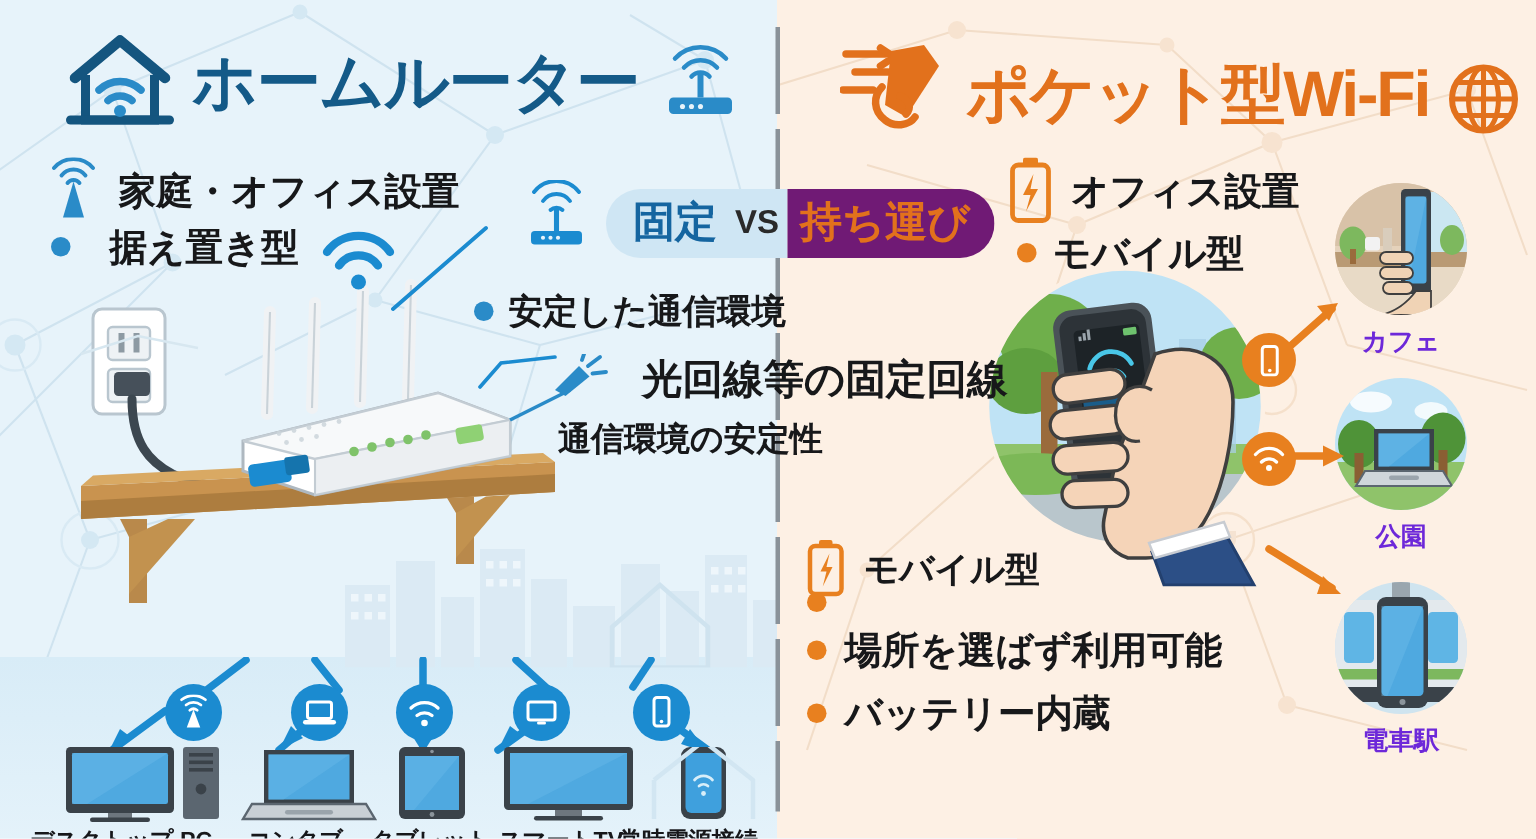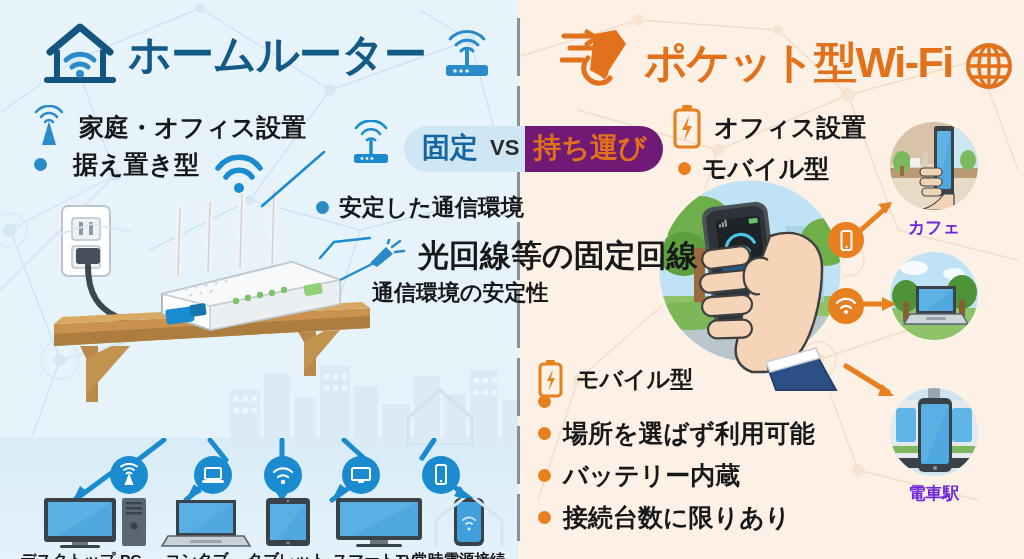--- a/index.html
+++ b/index.html
@@ -66,21 +66,21 @@
   
   .row { position: absolute; display: flex; align-items: center; z-index: 8; }
   .txt-dark { color: #17181a; font-weight: 700; white-space: nowrap; }
   .bullet { width: 13px; height: 13px; border-radius: 50%; flex: none; }
   .bullet.blue   { background: #2a8bc8; }
   .bullet.orange { background: #E8801F; }
 
   #r-home-office { left: 28px;  top: 105px; gap: 9px; font-size: 25px; }
   #r-stationary  { left: 34px;  top: 148px; gap: 26px; font-size: 25px; }
   #r-stable      { left: 316px; top: 192px; gap: 10px; font-size: 23px; }
-  #r-fiber       { left: 366px; top: 235px; gap: 12px; font-size: 31px; }
+  #r-fiber       { left: 366px; top: 235px; gap: 22px; font-size: 27px; }
   #r-stability   { left: 372px; top: 278px; font-size: 22px; }
 
   #r-portable    { left: 672px; top: 105px; gap: 12px; font-size: 25px; }
   #r-mobile-type { left: 678px; top: 152px; gap: 11px; font-size: 25px; }
   #r-mobile2     { left: 538px; top: 360px; gap: 12px; font-size: 23px; }
 
   #list-right { position: absolute; left: 538px; top: 395px; z-index: 8; }
   #list-right .li {
     display: flex; align-items: center; gap: 12px;
     font-size: 25px; margin-bottom: 9px;
@@ -558,24 +558,20 @@
       <span class="bullet orange"></span>
     </div>
     <div class="li">
       <span class="bullet orange"></span>
       <span class="txt-dark">場所を選ばず利用可能</span>
     </div>
     <div class="li">
       <span class="bullet orange"></span>
       <span class="txt-dark">バッテリー内蔵</span>
     </div>
-    <div class="li">
-      <span class="bullet orange"></span>
-      <span class="txt-dark">接続台数に限りあり</span>
-    </div>
   </div>
 
   <svg id="hand-scene" viewBox="0 0 250 215">
     <defs>
       <clipPath id="circ">
           <circle cx="110" cy="95" r="92"></circle>
         </clipPath>
     </defs>
     <g clip-path="url(#circ)">
       <rect x="18" y="3" width="184" height="184" fill="#bfe3f5"></rect>
@@ -699,20 +695,21 @@
       <rect x="69" y="48" width="6" height="22" fill="#8a5f33"></rect>
       <g>
         <path d="M26 34 L66 34 L66 62 L26 62 Z" fill="#3a4249"></path>
         <rect x="29" y="37" width="34" height="22" fill="#4fa9e0"></rect>
         <path d="M29 37 L63 37 L36 59 L29 59 Z" fill="#6dbbe8" opacity="0.5"></path>
         <path d="M20 62 L72 62 L78 72 L14 72 Z" fill="#cfd6db" stroke="#5b6670" stroke-width="1.4"></path>
         <rect x="36" y="65" width="20" height="3" rx="1.5" fill="#9aa4ac"></rect>
       </g>
     </svg>
   </div>
+  <span class="thumb-label" style="left:874px;top:346px">公園</span>
 
   <div class="thumb" style="left:890px;top:388px">
     <svg viewBox="0 0 88 88" width="88" height="88">
       <rect width="88" height="88" fill="#cfe4ef"></rect>
       <rect x="0" y="12" width="88" height="60" fill="#e3e9ed"></rect>
       <rect x="0" y="58" width="88" height="7" fill="#7db85e"></rect>
       <rect x="0" y="70" width="88" height="10" fill="#3a4249"></rect>
       <rect x="6" y="20" width="20" height="34" rx="3" fill="#5fb5e5"></rect>
       <rect x="62" y="20" width="20" height="34" rx="3" fill="#5fb5e5"></rect>
       <rect x="38" y="0" width="12" height="20" fill="#9aa6ae"></rect>

